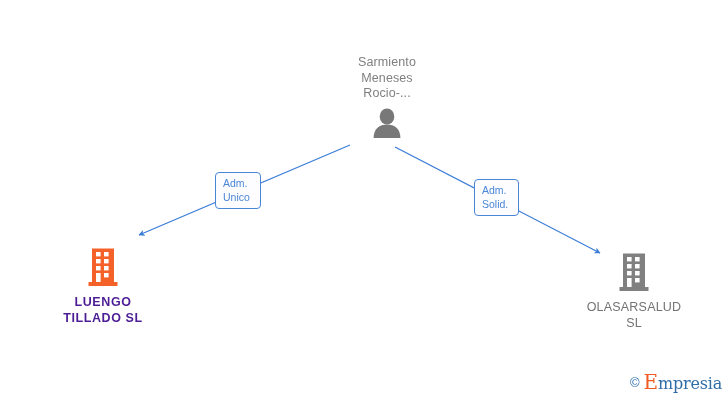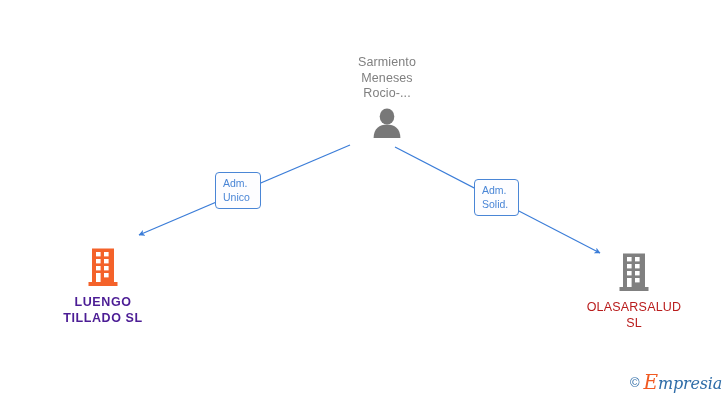--- a/index.html
+++ b/index.html
@@ -60,21 +60,21 @@
   .company-icon {
     display: flex;
     justify-content: center;
     height: 42px;
     align-items: flex-end;
   }
   .company-label {
     margin-top: 7px;
     font-size: 12.5px;
     line-height: 16px;
-    color: #b91c1c;
+    color: #737373;
     white-space: pre-line;
   }
   .company-node.left .company-label {
     font-weight: bold;
     letter-spacing: 0.6px;
     color: #4c1d95;
   }
   .company-node.right .company-label {
     font-weight: normal;
     letter-spacing: 0.2px;
@@ -106,21 +106,20 @@
     align-items: center;
     gap: 4px;
     user-select: none;
   }
   .wm-c {
     font-size: 13px;
     color: #2f6da8;
   }
   .wm-word {
     font-family: "DejaVu Serif", serif;
-    font-style: italic;
     font-size: 16px;
     color: #2f6da8;
     letter-spacing: -0.2px;
   }
   .wm-word .wm-e {
     color: #f15a22;
     font-size: 20px;
   }
 </style>
 </head>

